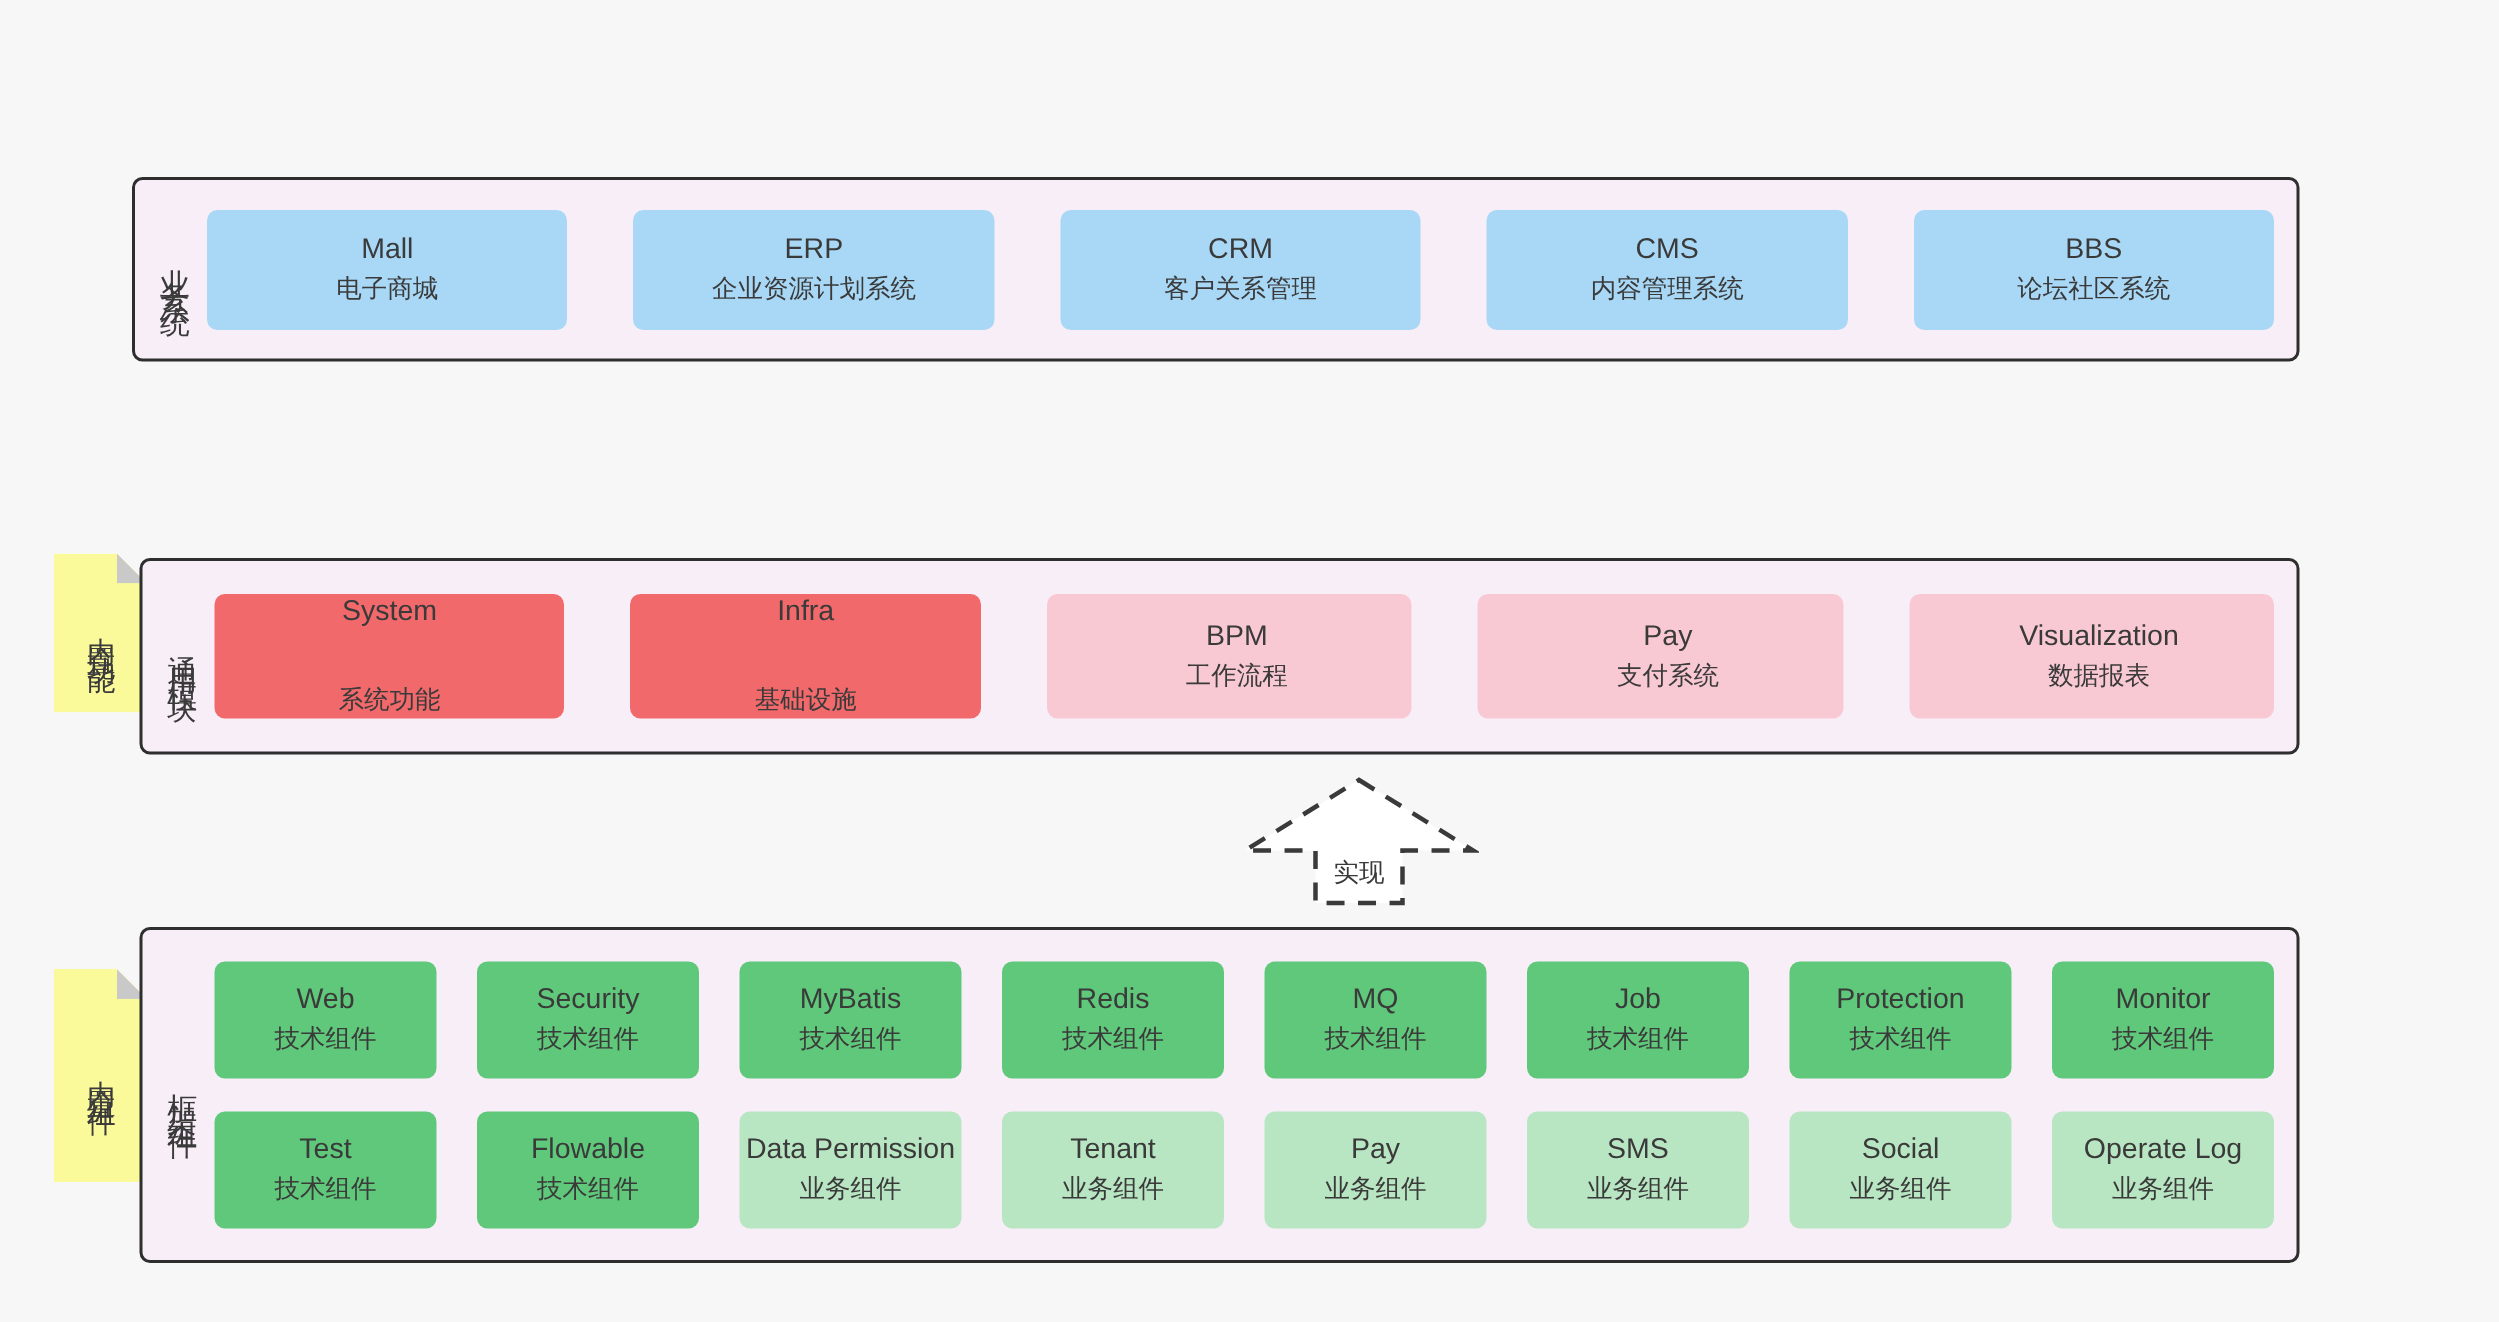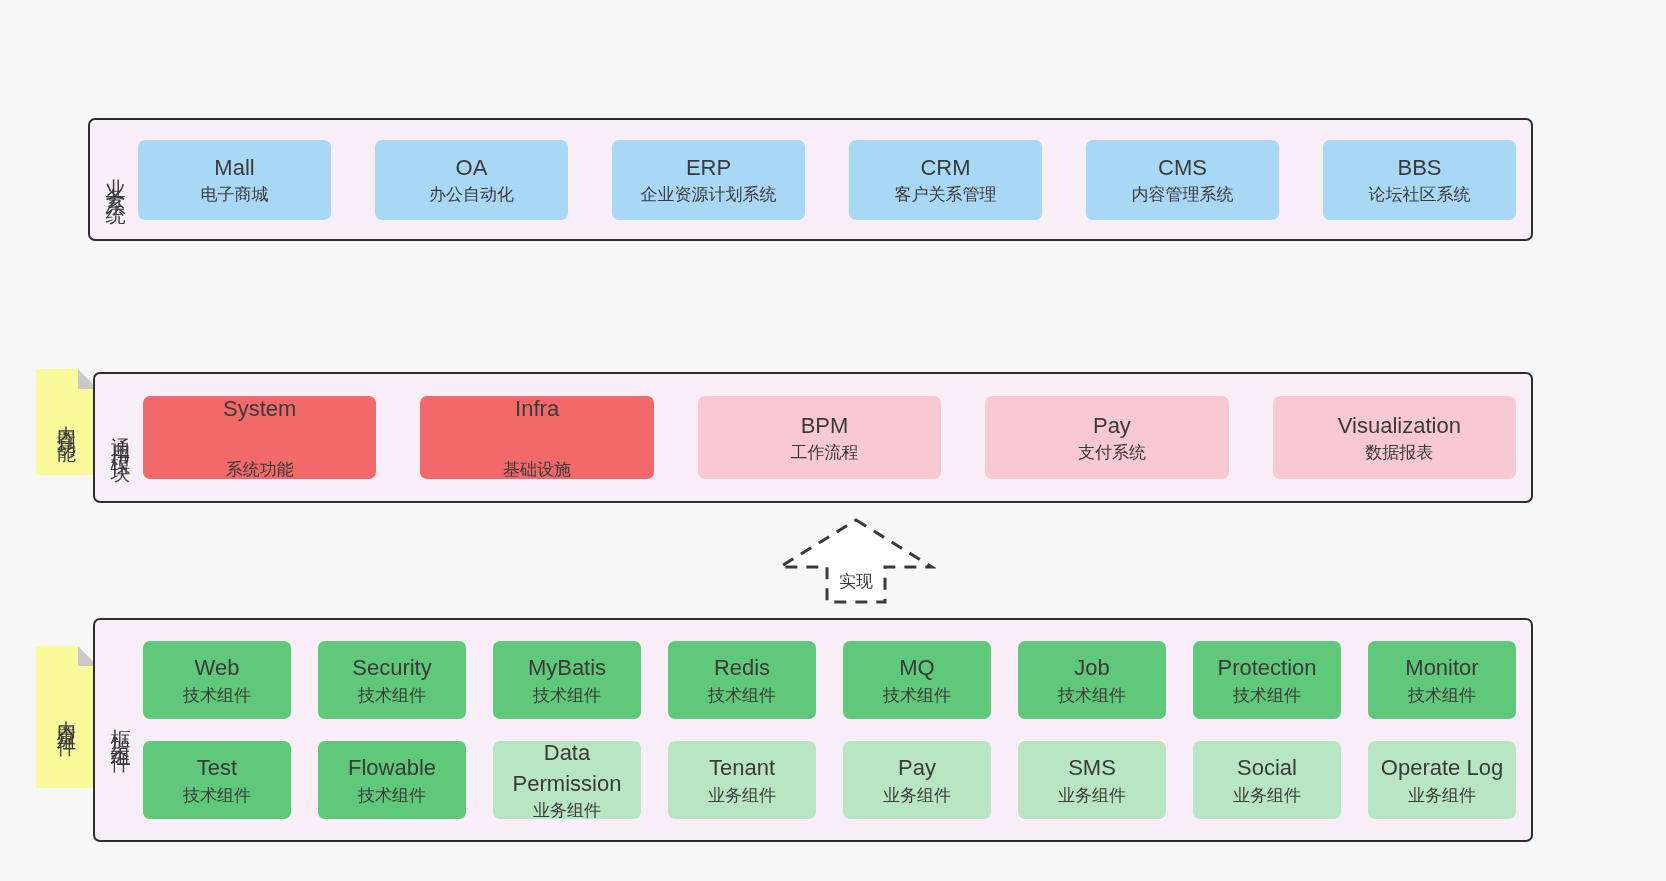--- a/index.html
+++ b/index.html
@@ -34,21 +34,21 @@
 
   .box{
     box-sizing:border-box; border-radius:7px; text-align:center;
     display:flex; flex-direction:column; justify-content:center;
     line-height:1.42; padding:2px 4px; color:var(--text);
   }
   .boxes:not(.grid8) .box{flex:1;}
   .band-a .box{height:80px;}
   .band-b .box{height:83px;}
   .band-c .box{height:78px;}
-  .box-title{font-size:22px;text-align:center;}
+  .box-title{font-size:19px;text-align:center;}
   .box-sub{font-size:17px;}
   .c-blue{background:var(--blue);}
   .c-red{background:var(--red);gap:33px;}
   .c-pink{background:var(--pink);padding-left:14px;}
   .c-green{background:var(--green);}
   .c-green_light{background:var(--green_light);}
 
   .sticky{
     position:absolute; left:36px; width:62px; background:var(--yellow); z-index:1;
     display:flex; align-items:center; justify-content:center;
@@ -60,42 +60,38 @@
     position:absolute; top:0; right:0; width:20px; height:20px;
     background:var(--fold); clip-path:polygon(0 0, 100% 100%, 0 100%);
   }
   .sticky-text{
     writing-mode:vertical-rl; text-orientation:upright;
     font-size:19px; line-height:1; letter-spacing:0.32em; color:var(--text);
   }
 
   .arrow{position:absolute; width:160px; height:88px; z-index:1;}
   .arrow-a{left:802px; top:258px;}
-  .arrow-b{left:776px; top:517px;}
+  .arrow-b{left:826px; top:517px;}
   .arrow svg{display:block; width:160px; height:88px;}
   .arrow-label{
     position:absolute; top:53px; left:50%; transform:translateX(-50%);
     background:#ffffff; padding:0 2px; font-size:17px; color:var(--text); white-space:nowrap;
   }
 </style>
 </head>
 <body>
 
 <div class="canvas">
 
   <div class="band band-a">
     <div class="vlabel">业务系统</div>
     <div class="boxes">
         <div class="box c-blue">
           <div class="box-title">Mall</div>
           <div class="box-sub">电子商城</div>
-        </div>
-        <div class="box c-blue">
-          <div class="box-title">OA</div>
-          <div class="box-sub">办公自动化</div>
         </div>
         <div class="box c-blue">
           <div class="box-title">ERP</div>
           <div class="box-sub">企业资源计划系统</div>
         </div>
         <div class="box c-blue">
           <div class="box-title">CRM</div>
           <div class="box-sub">客户关系管理</div>
         </div>
         <div class="box c-blue">

